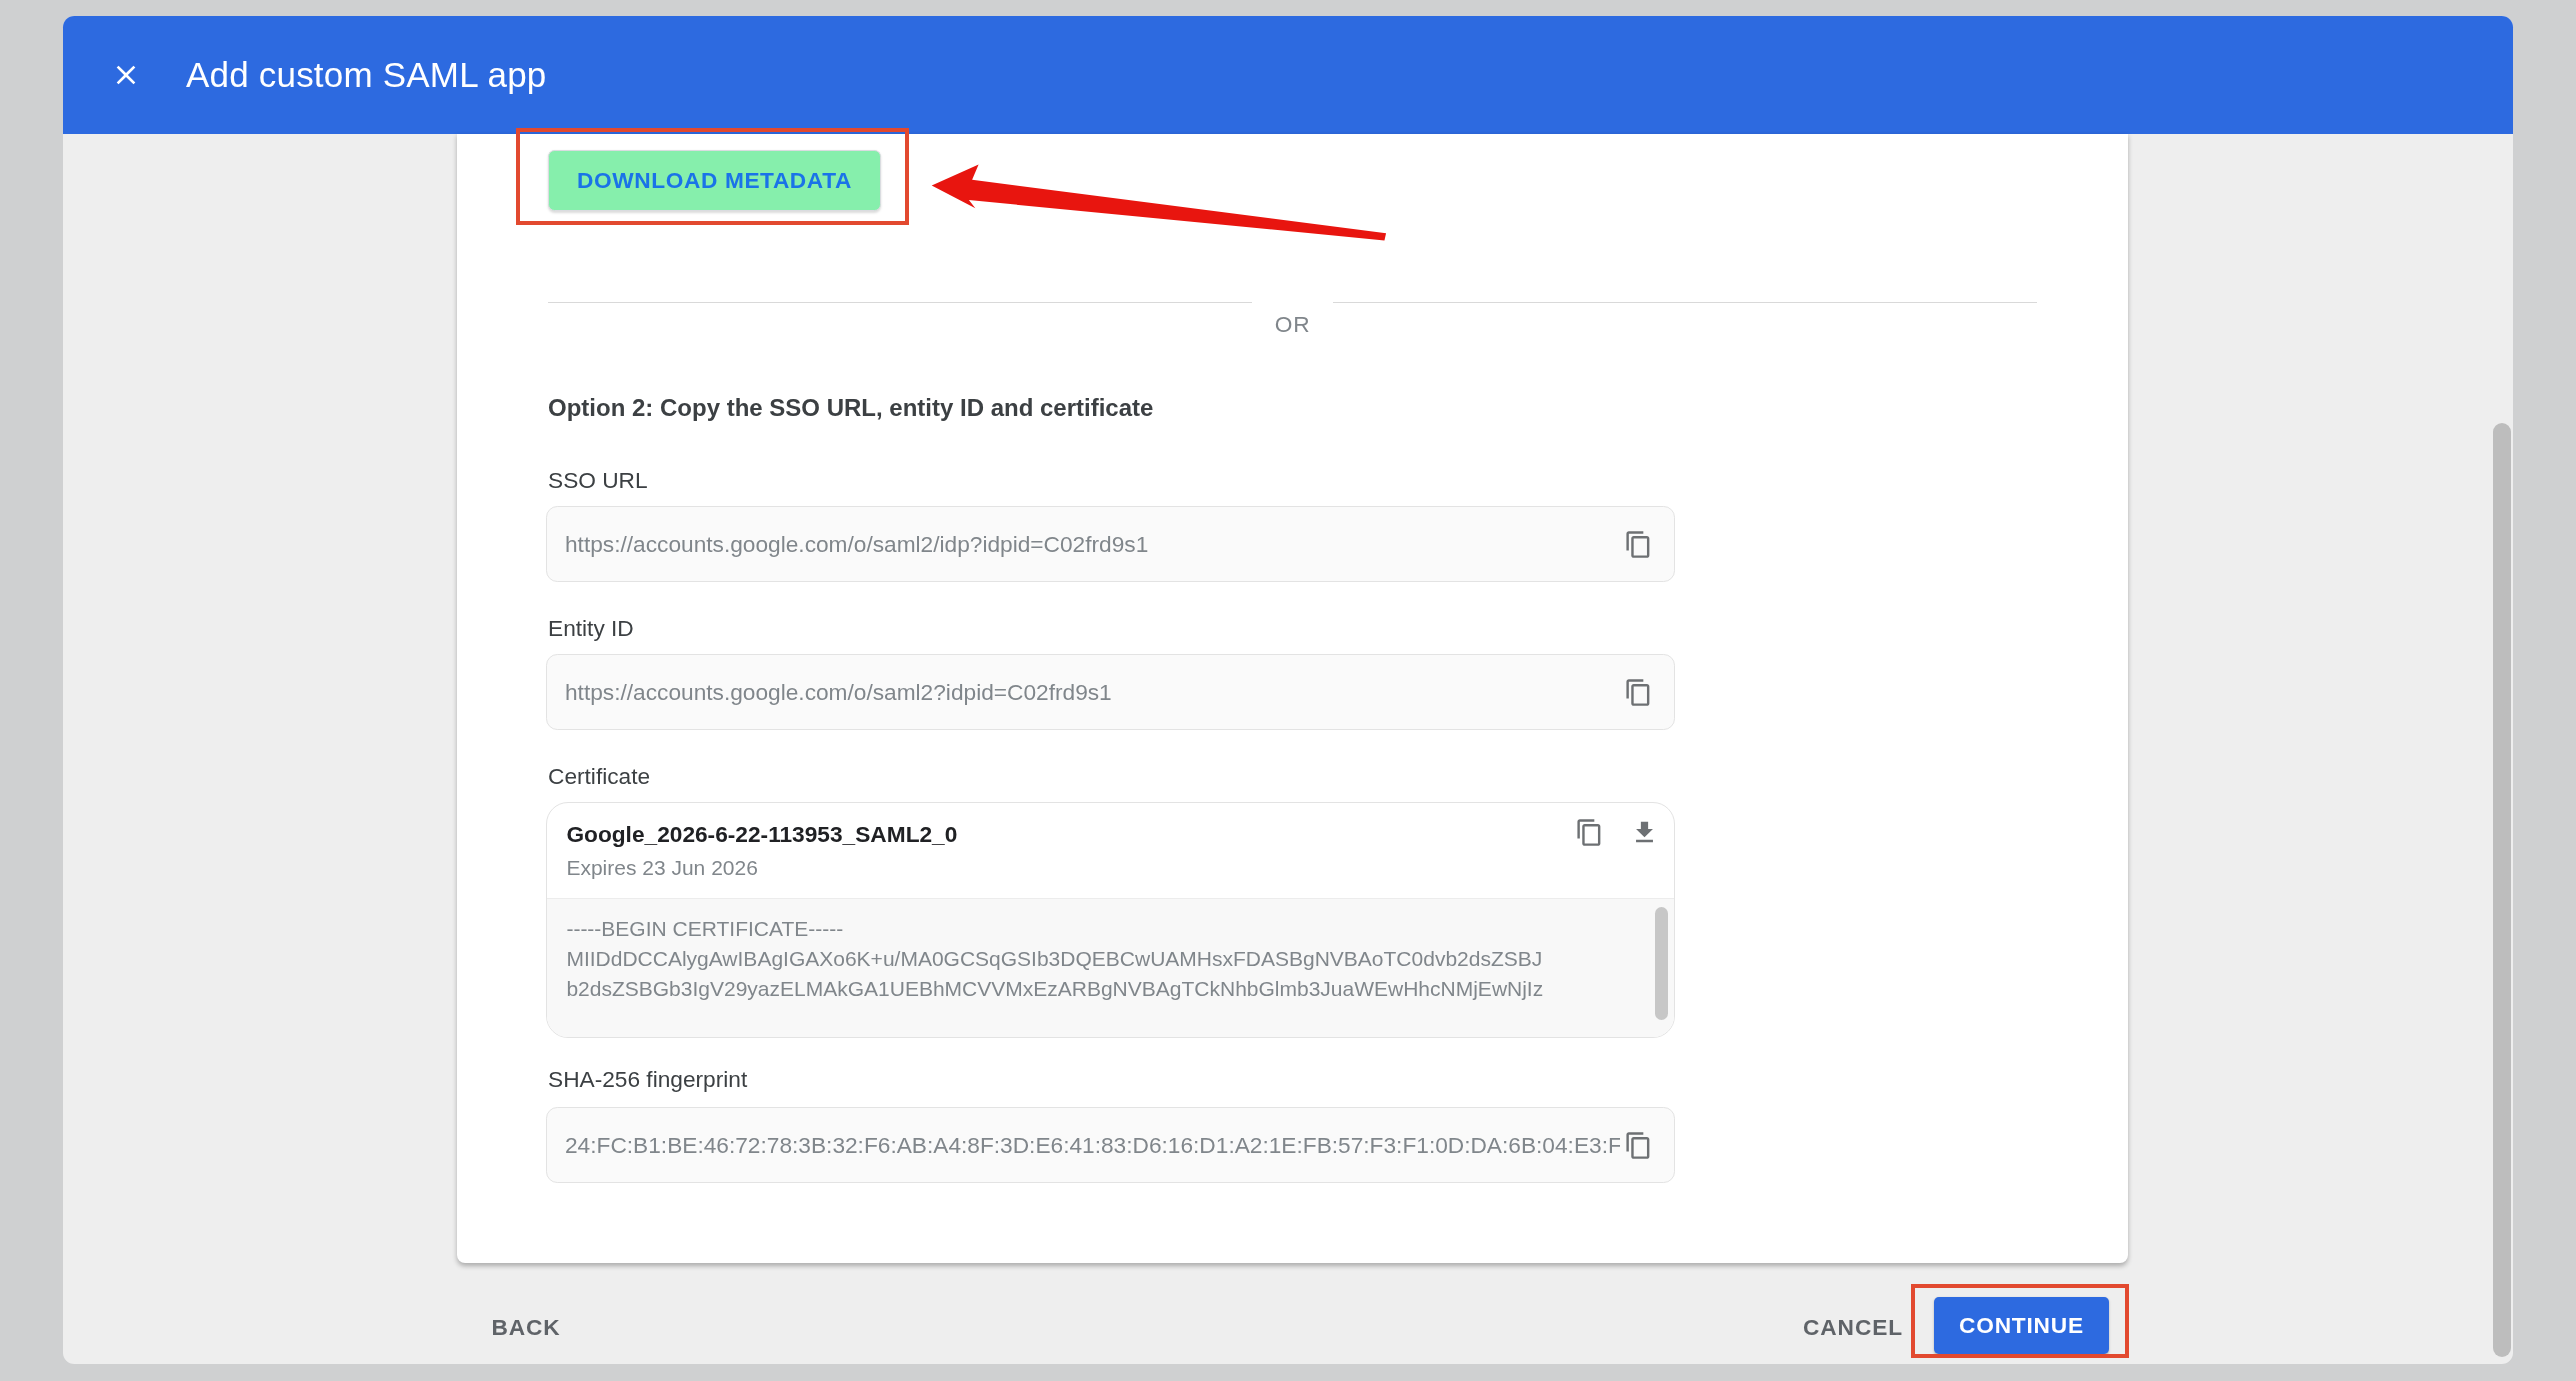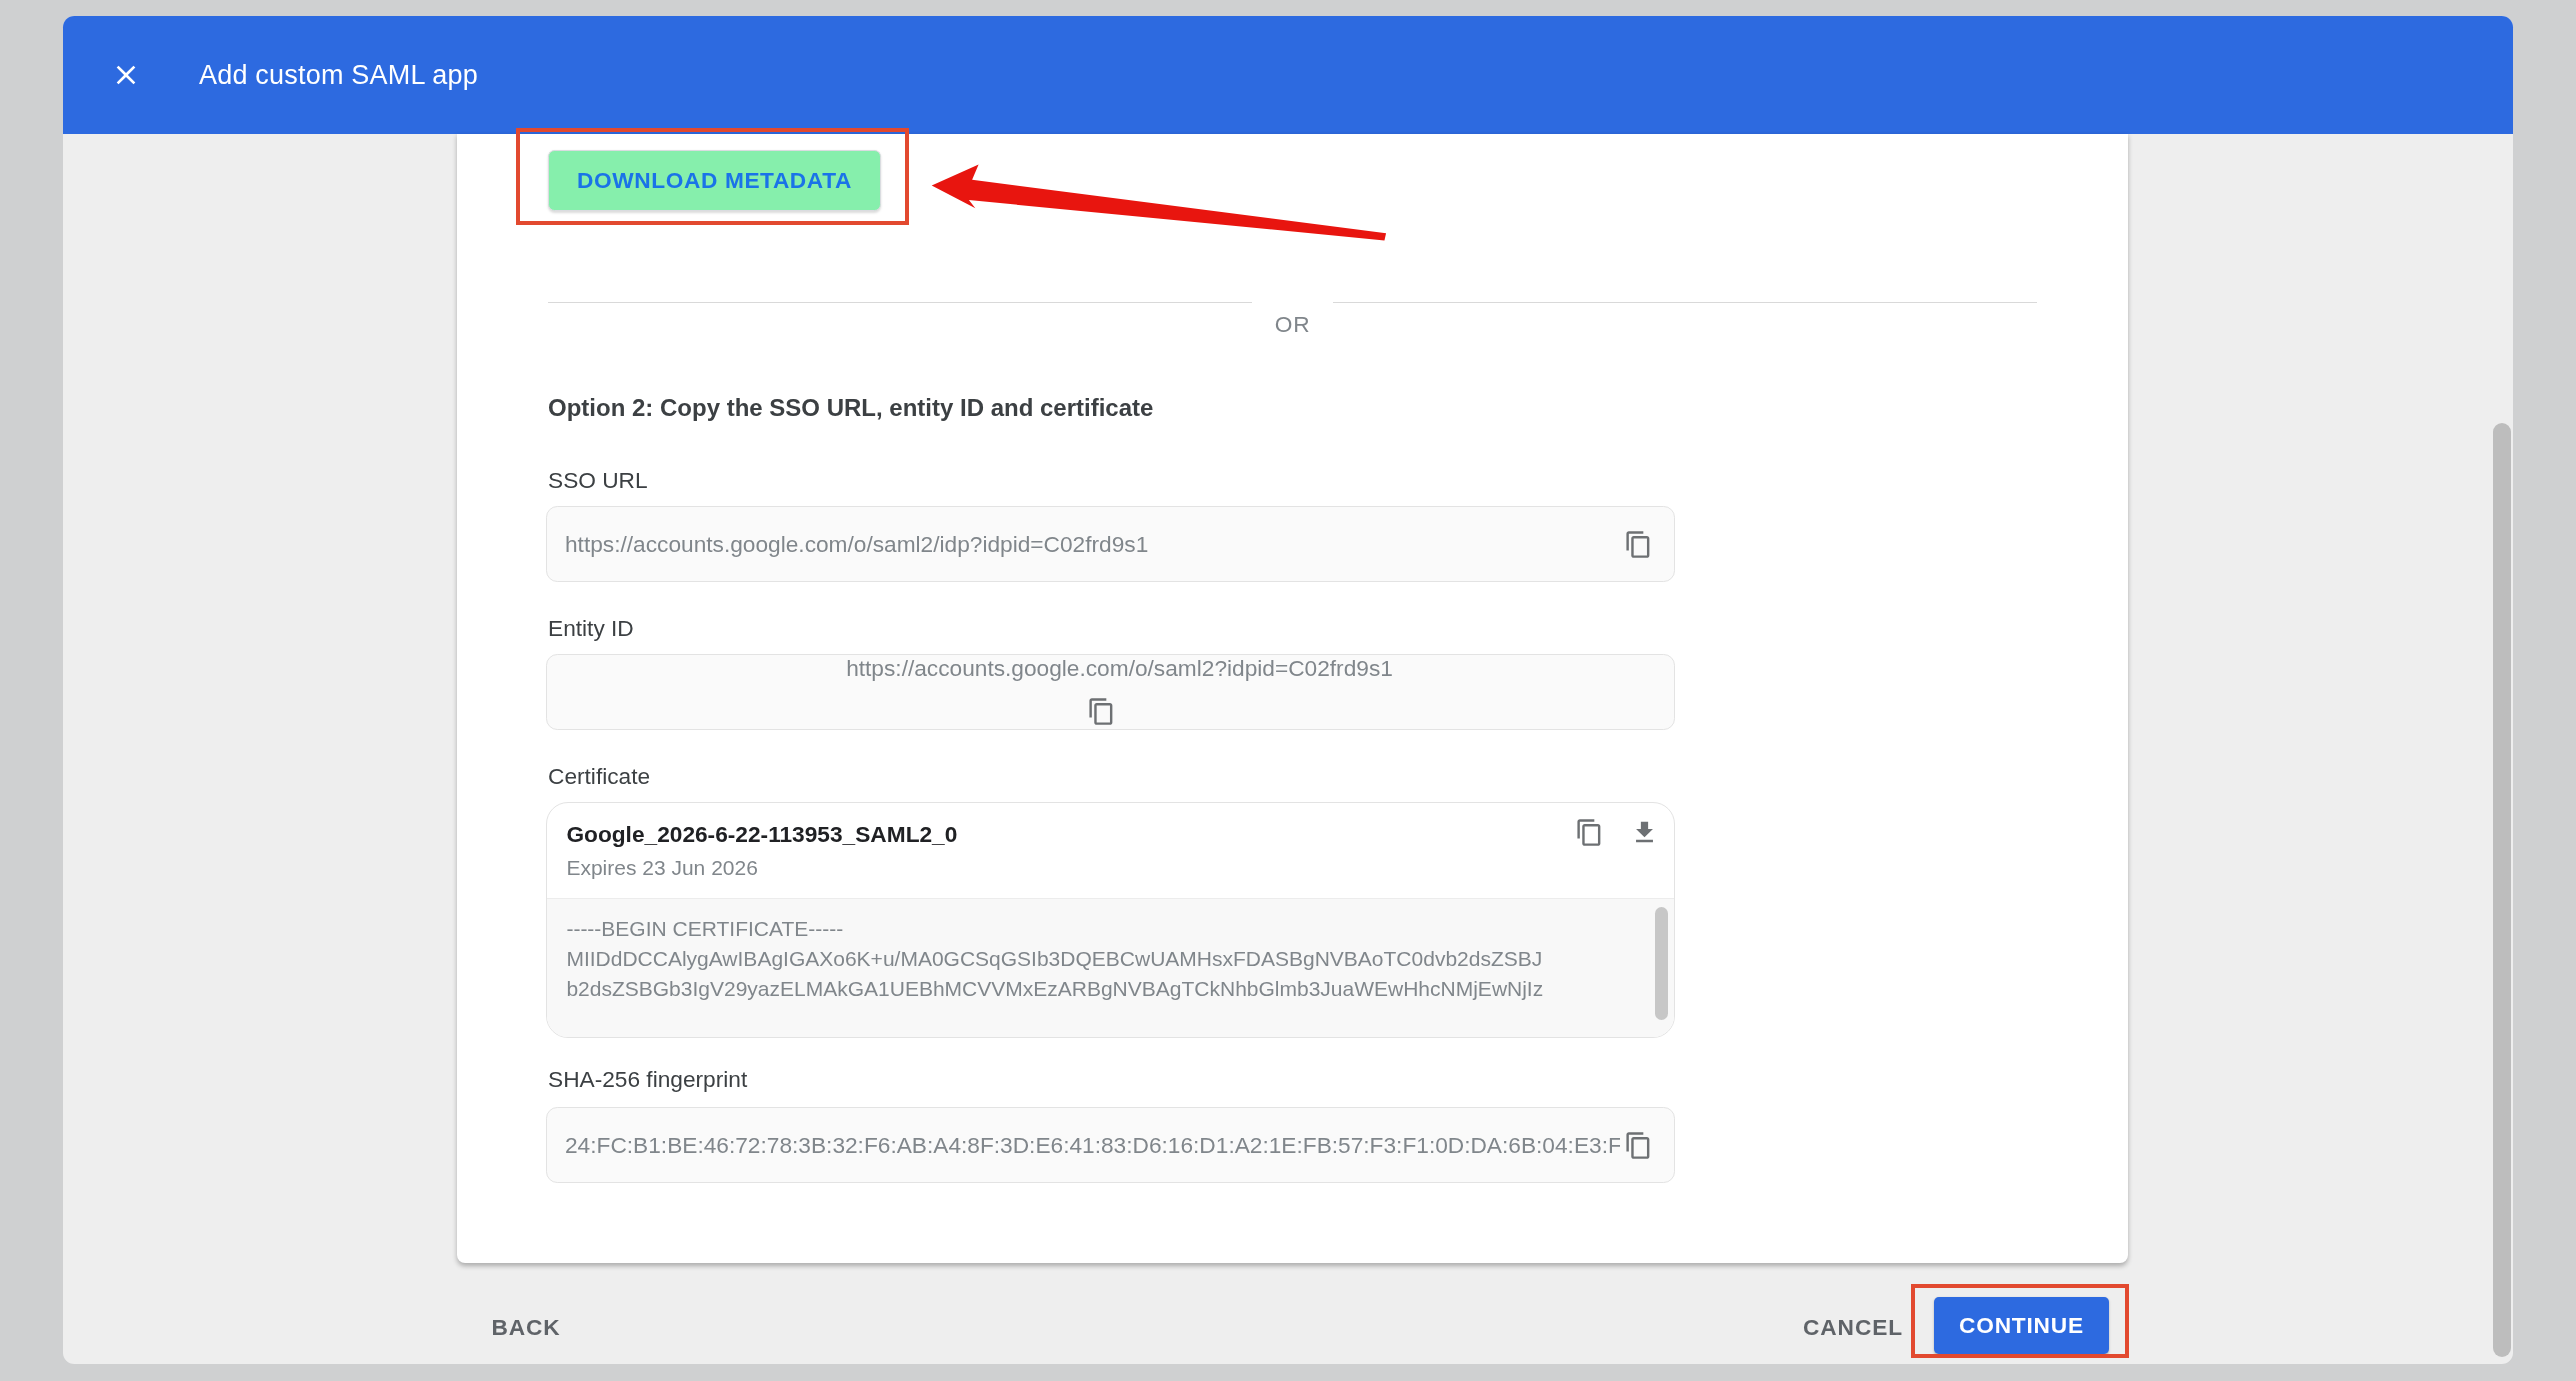--- a/index.html
+++ b/index.html
@@ -9,21 +9,21 @@
     font-family:"Liberation Sans", sans-serif;
     -webkit-font-smoothing:antialiased;
   }
   .abs{position:absolute;}
   
   .dialog{left:63px;top:16px;width:2450px;height:1348px;background:var(--dialog-bg,#eee);border-radius:11.3px;}
   .header{left:63px;top:16px;width:2450px;height:118px;background:var(--header-blue,#2d6ae0);
     border-radius:11.3px 11.3px 0 0;display:flex;align-items:center;padding-left:45px;box-sizing:border-box;}
   .close-btn{width:36px;height:36px;display:flex;align-items:center;justify-content:center;color:#fff;cursor:pointer;}
   .close-btn svg{width:32px;height:32px;fill:#fff;}
-  .dlg-title{color:#fff;font-size:27px;letter-spacing:0.2px;margin-left:55px;font-weight:400;}
+  .dlg-title{color:#fff;font-size:35px;letter-spacing:0.2px;margin-left:42px;font-weight:400;}
   
   .card{left:457px;top:134px;width:1671px;height:1129px;background:var(--card-bg,#fff);
     border-radius:0 0 8px 8px;box-shadow:0 2.4px 5.7px rgba(0,0,0,.28);}
   
   .dl-btn{left:548px;top:150px;width:333px;height:61px;background:#86efac;border:1.6px solid #dadce0;border-radius:6.5px;
     box-shadow:0 1.6px 2.4px rgba(0,0,0,.14);display:flex;align-items:center;justify-content:center;
     color:var(--link-blue,#1a73e8);font-size:22.7px;font-weight:700;letter-spacing:0.6px;cursor:pointer;box-sizing:border-box;}
   
   .or-row{left:548px;top:288px;width:1489px;height:29px;display:flex;align-items:center;}
   .or-row .rule{flex:1;height:1.6px;background:#d9d9d9;}
@@ -93,21 +93,21 @@
 <div class="abs field" style="left:546px;top:506px;">
   <div class="val">https://accounts.google.com/o/saml2/idp?idpid=C02frd9s1</div>
   <div class="icon-btn">
     <svg viewBox="0 0 24 24">
         <path d="M16 1H4c-1.1 0-2 .9-2 2v14h2V3h12V1zm3 4H8c-1.1 0-2 .9-2 2v14c0 1.1.9 2 2 2h11c1.1 0 2-.9 2-2V7c0-1.1-.9-2-2-2zm0 16H8V7h11v14z"></path>
       </svg>
   </div>
 </div>
 
 <div class="abs field-label" style="left:548px;top:615px;">Entity ID</div>
-<div class="abs field" style="left:546px;top:654px;flex-direction:column;">
+<div class="abs field" style="left:546px;top:654px;">
   <div class="val">https://accounts.google.com/o/saml2?idpid=C02frd9s1</div>
   <div class="icon-btn">
     <svg viewBox="0 0 24 24">
         <path d="M16 1H4c-1.1 0-2 .9-2 2v14h2V3h12V1zm3 4H8c-1.1 0-2 .9-2 2v14c0 1.1.9 2 2 2h11c1.1 0 2-.9 2-2V7c0-1.1-.9-2-2-2zm0 16H8V7h11v14z"></path>
       </svg>
   </div>
 </div>
 
 <div class="abs field-label" style="left:548px;top:763px;">Certificate</div>
 <div class="abs cert-card">

